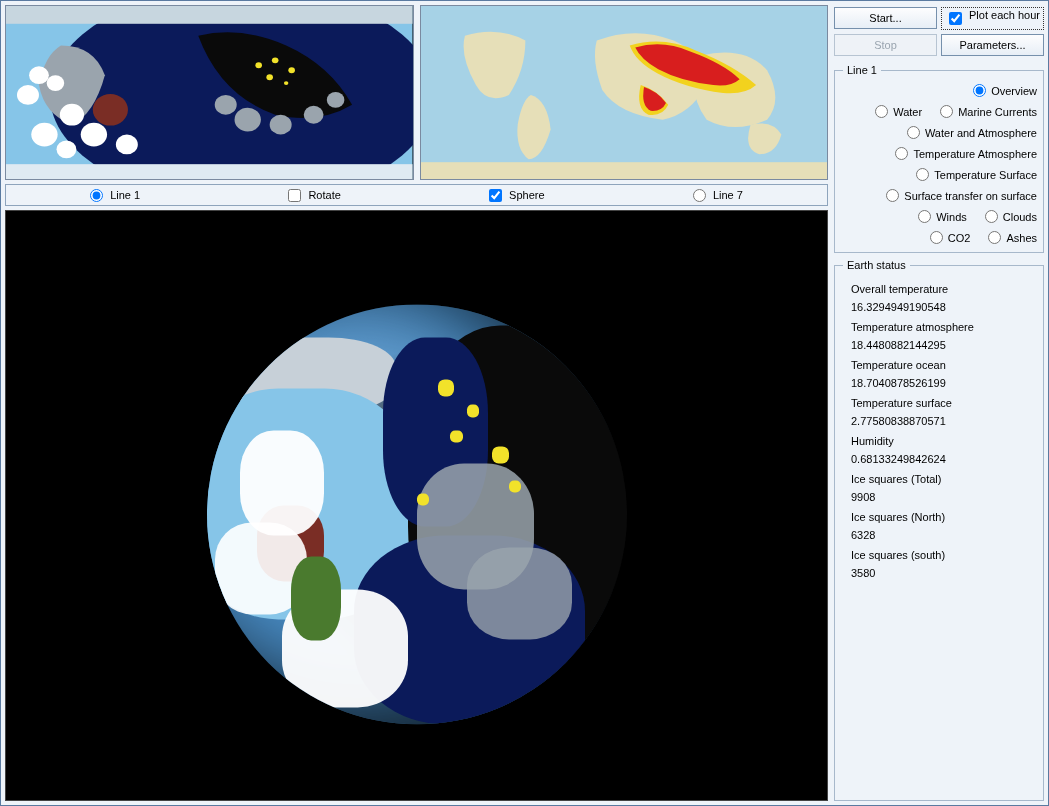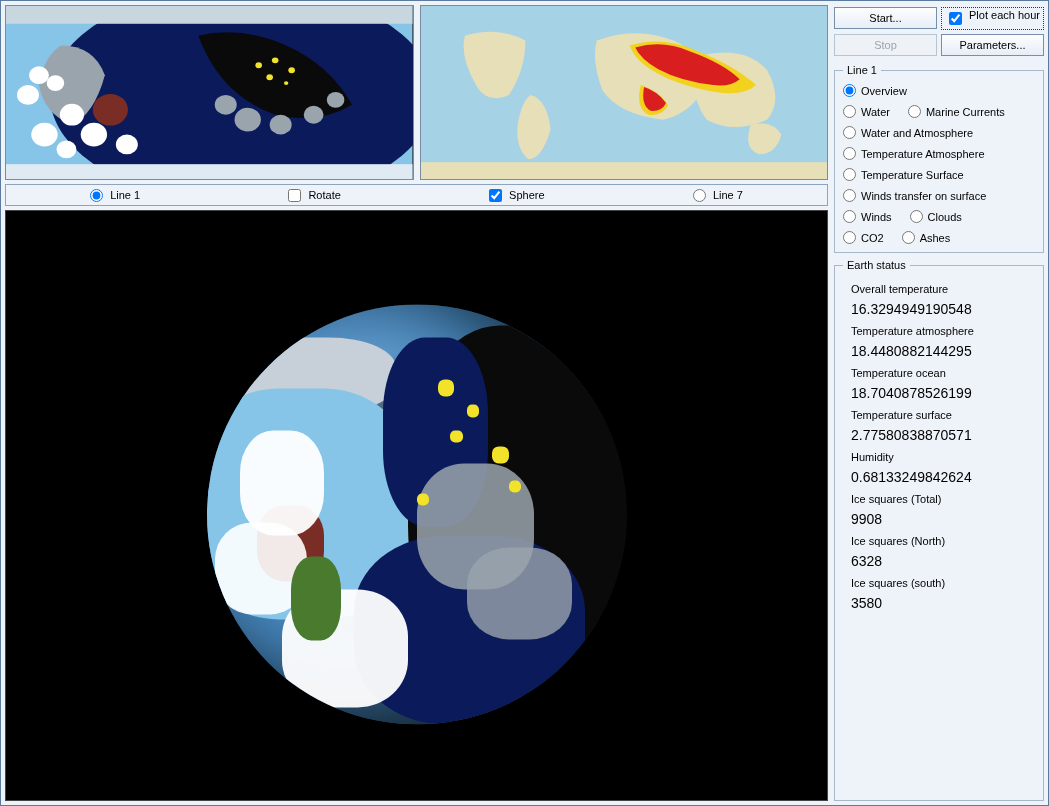--- a/index.html
+++ b/index.html
@@ -171,34 +171,35 @@
   }
   fieldset.group legend {
     font-size: 11px;
     padding: 0 4px;
     color: #000;
   }
   .opt-grid {
     display: flex;
     flex-direction: column;
     gap: 8px;
+    align-items: flex-end;
   }
   .opt-row { display: flex; align-items: center; gap: 5px; }
   .opt-row.two { display: flex; gap: 18px; }
   .opt-row label { display: flex; align-items: center; gap: 5px; cursor: pointer; white-space: nowrap; }
   .opt-row input[type=radio] { margin: 0; }
 
   .status-list {
     display: flex;
     flex-direction: column;
     gap: 6px;
     padding: 4px 8px;
   }
   .status-list .lbl { font-size: 11px; }
-  .status-list .val { font-size: 14px; margin-bottom: 2px; }
+  .status-list .val { font-size: 11px; margin-bottom: 2px; }
 
   
   .sphere {
     position: absolute;
     left: 50%; top: 50%;
     width: 420px; height: 420px;
     transform: translate(-50%, -48%);
     border-radius: 50%;
     overflow: hidden;
     background:
@@ -365,21 +366,21 @@
             </div>
           <div class="opt-row">
               <label>
                 <input type="radio" name="l1" style="">
                 <span>Temperature Surface</span>
               </label>
             </div>
           <div class="opt-row">
               <label>
                 <input type="radio" name="l1" style="">
-                <span>Winds transfer on surface</span>
+                <span>Surface transfer on surface</span>
               </label>
             </div>
           <div class="opt-row two">
             <label>
                 <input type="radio" name="l1" style="">
                 <span>Winds</span>
               </label>
             <label>
                 <input type="radio" name="l1" style="">
                 <span>Clouds</span>

